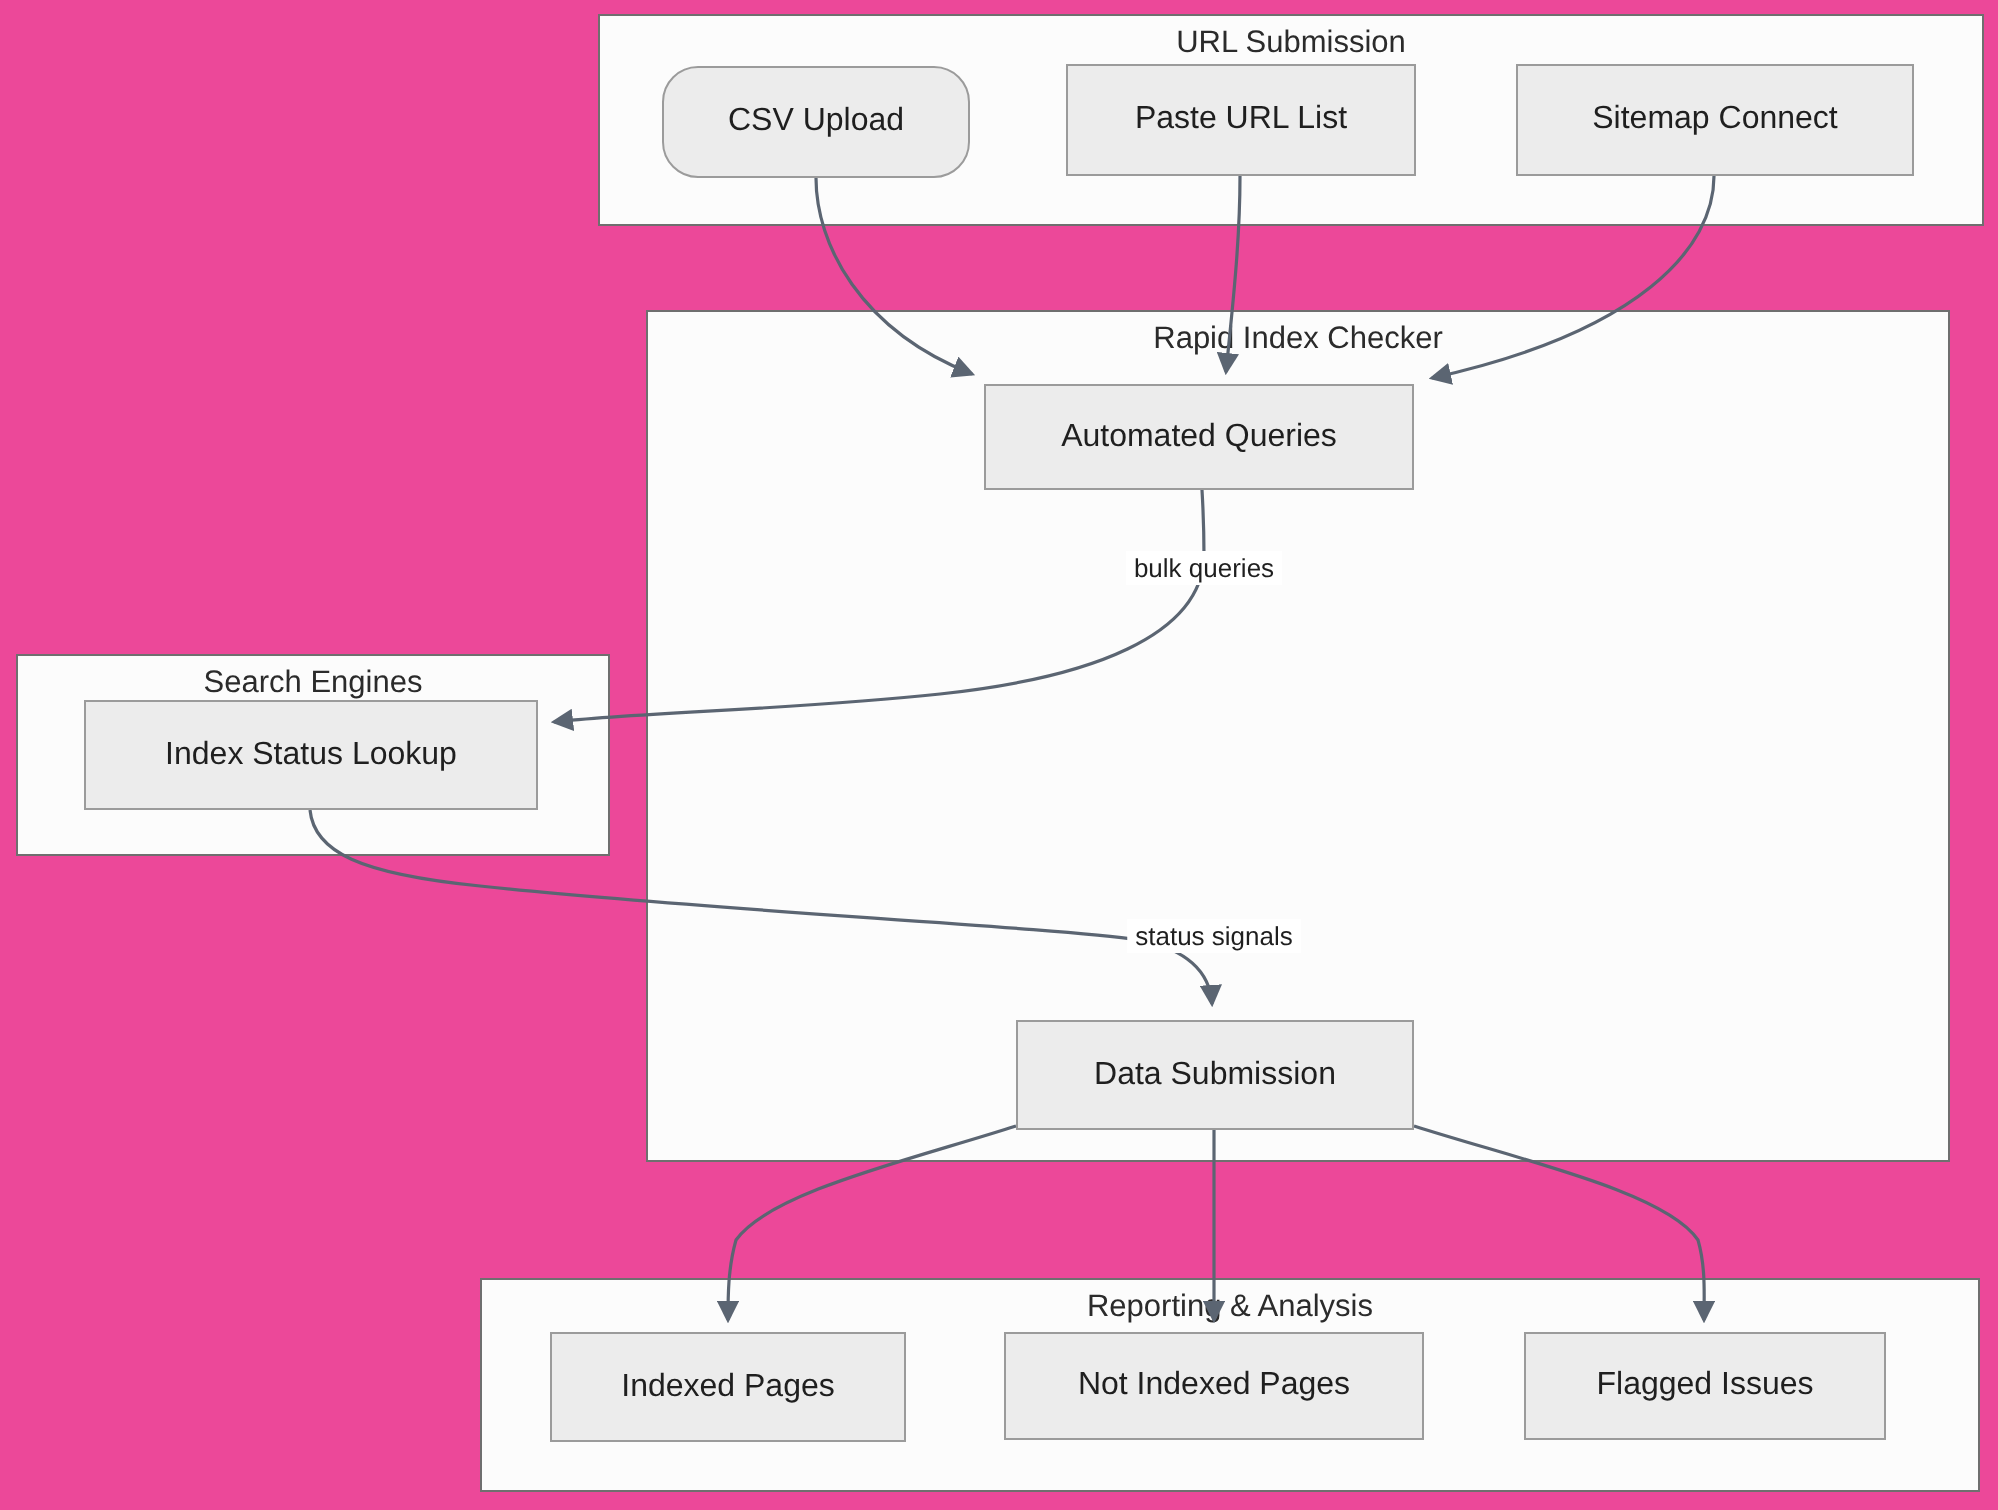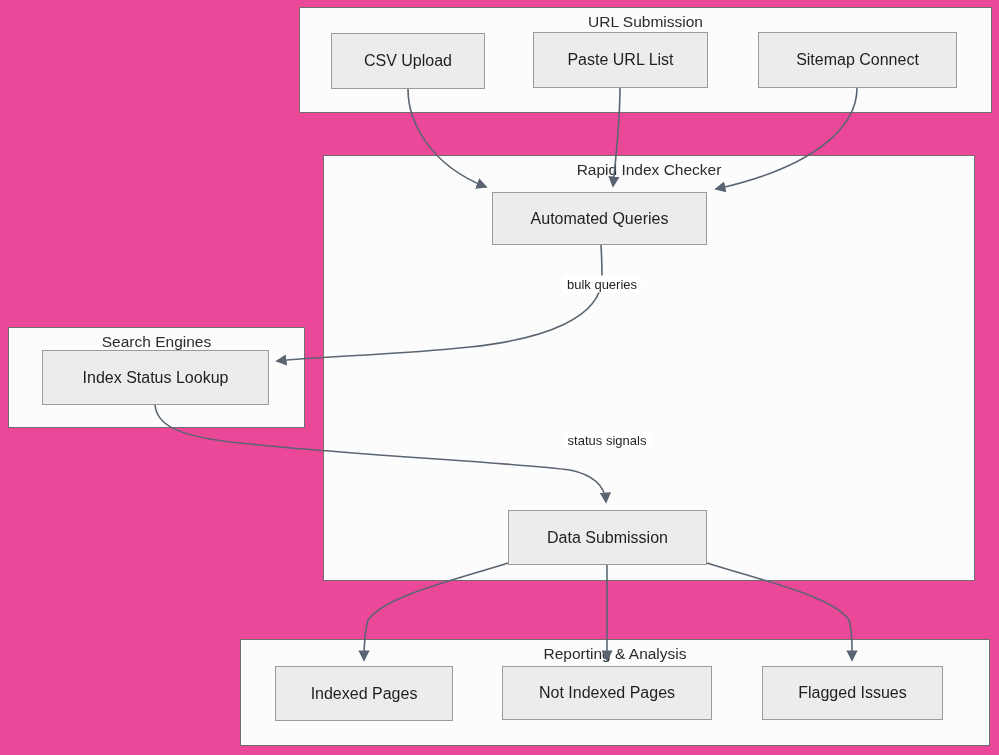--- a/index.html
+++ b/index.html
@@ -91,21 +91,21 @@
       <path d="M620,88 C620,122 616,156 613,186" marker-end="url(#arrow)"></path>
       <path d="M857,88 C857,124 820,166 716,189" marker-end="url(#arrow)"></path>
       <path d="M601,245 C602,262 602,268 602,278 C601,318 545,339 470,347 C395,355 322,356 277,361" marker-end="url(#arrow)"></path>
       <path d="M155,405 C157,426 180,437 240,443 C350,455 520,463 570,470 C594,475 605,486 606,502" marker-end="url(#arrow)"></path>
       <path d="M508,563 C455,580 385,596 368,620 C364,634 364,648 364,660" marker-end="url(#arrow)"></path>
       <path d="M607,565 L607,660" marker-end="url(#arrow)"></path>
       <path d="M707,563 C760,580 833,596 849,620 C853,634 852,648 852,660" marker-end="url(#arrow)"></path>
     </g>
   </svg>
 
-  <div class="node" style="left:331px; top:33px; width:154px; height:56px;">
+  <div class="node" style="left:331px; top:33px; width:154px; height:56px;border-radius:18px;">
     <span>CSV Upload</span>
   </div>
 
   <div class="node" style="left:758px; top:32px; width:199px; height:56px;">
     <span>Sitemap Connect</span>
   </div>
 
   <div class="node" style="left:533px; top:32px; width:175px; height:56px;">
     <span>Paste URL List</span>
   </div>
@@ -129,15 +129,15 @@
   <div class="node" style="left:502px; top:666px; width:210px; height:54px;">
     <span>Not Indexed Pages</span>
   </div>
 
   <div class="node" style="left:762px; top:666px; width:181px; height:54px;text-align:right;">
     <span>Flagged Issues</span>
   </div>
 
   <div class="edge-label" style="left:602px; top:284px;">bulk queries</div>
 
-  <div class="edge-label" style="left:607px; top:440px;text-align:right;">status signals</div>
+  <div class="edge-label" style="left:607px; top:468px;text-align:right;">status signals</div>
 
 </div>
 
 </body></html>

